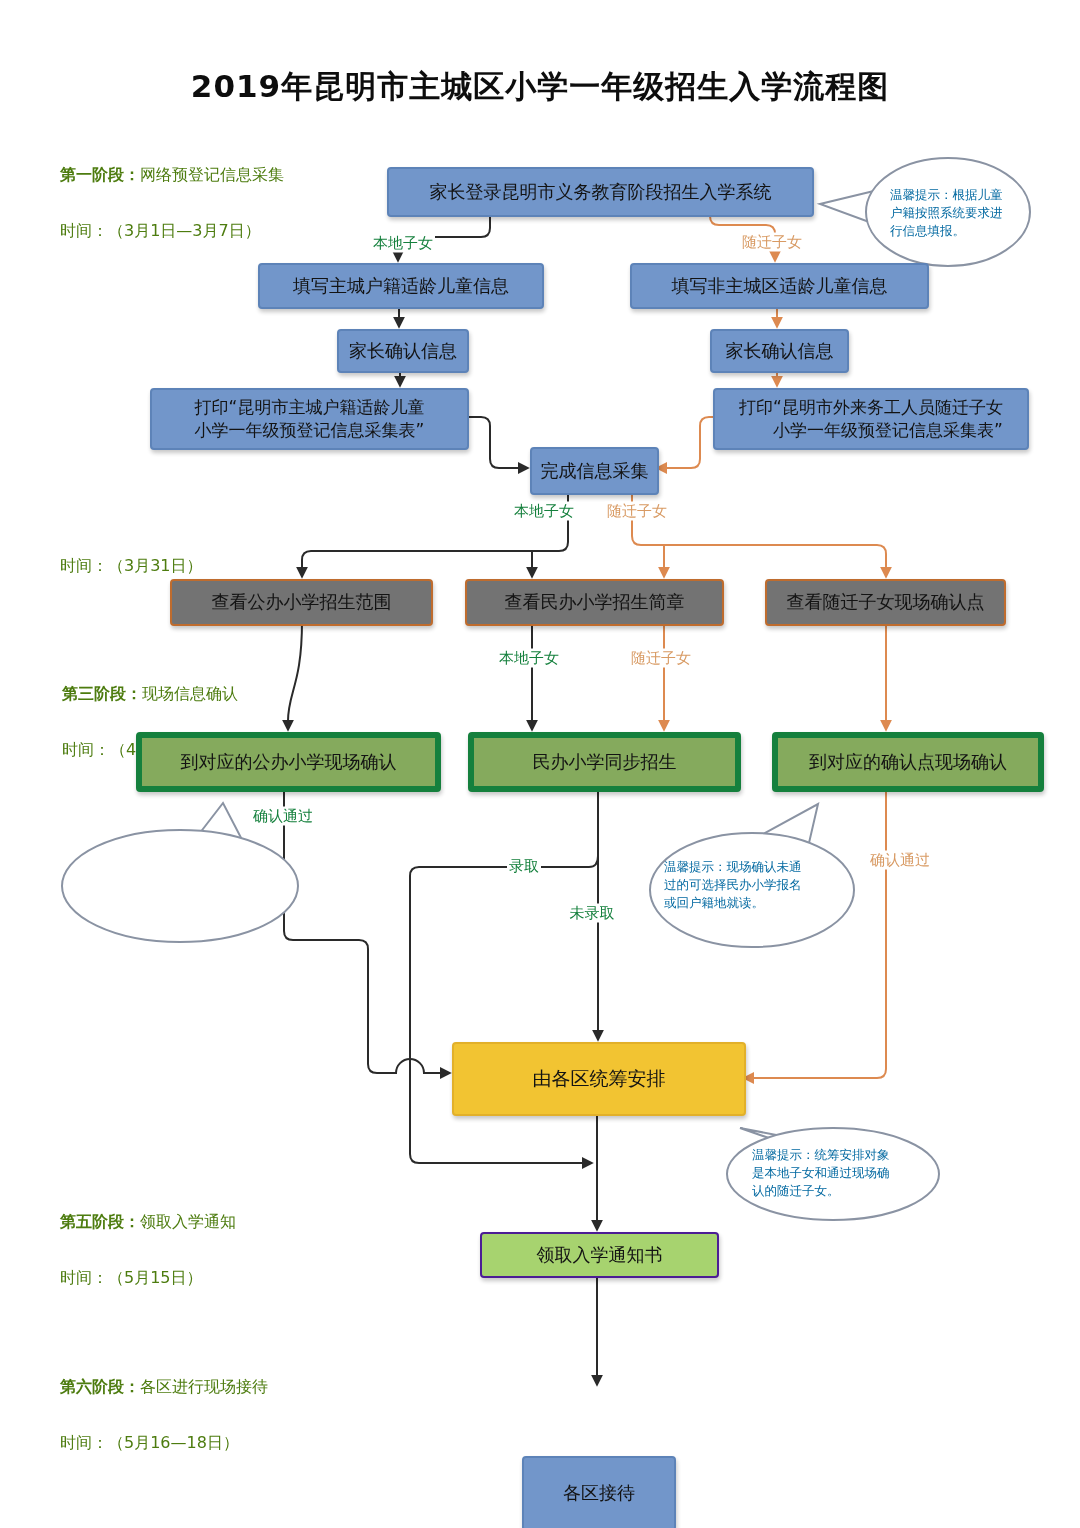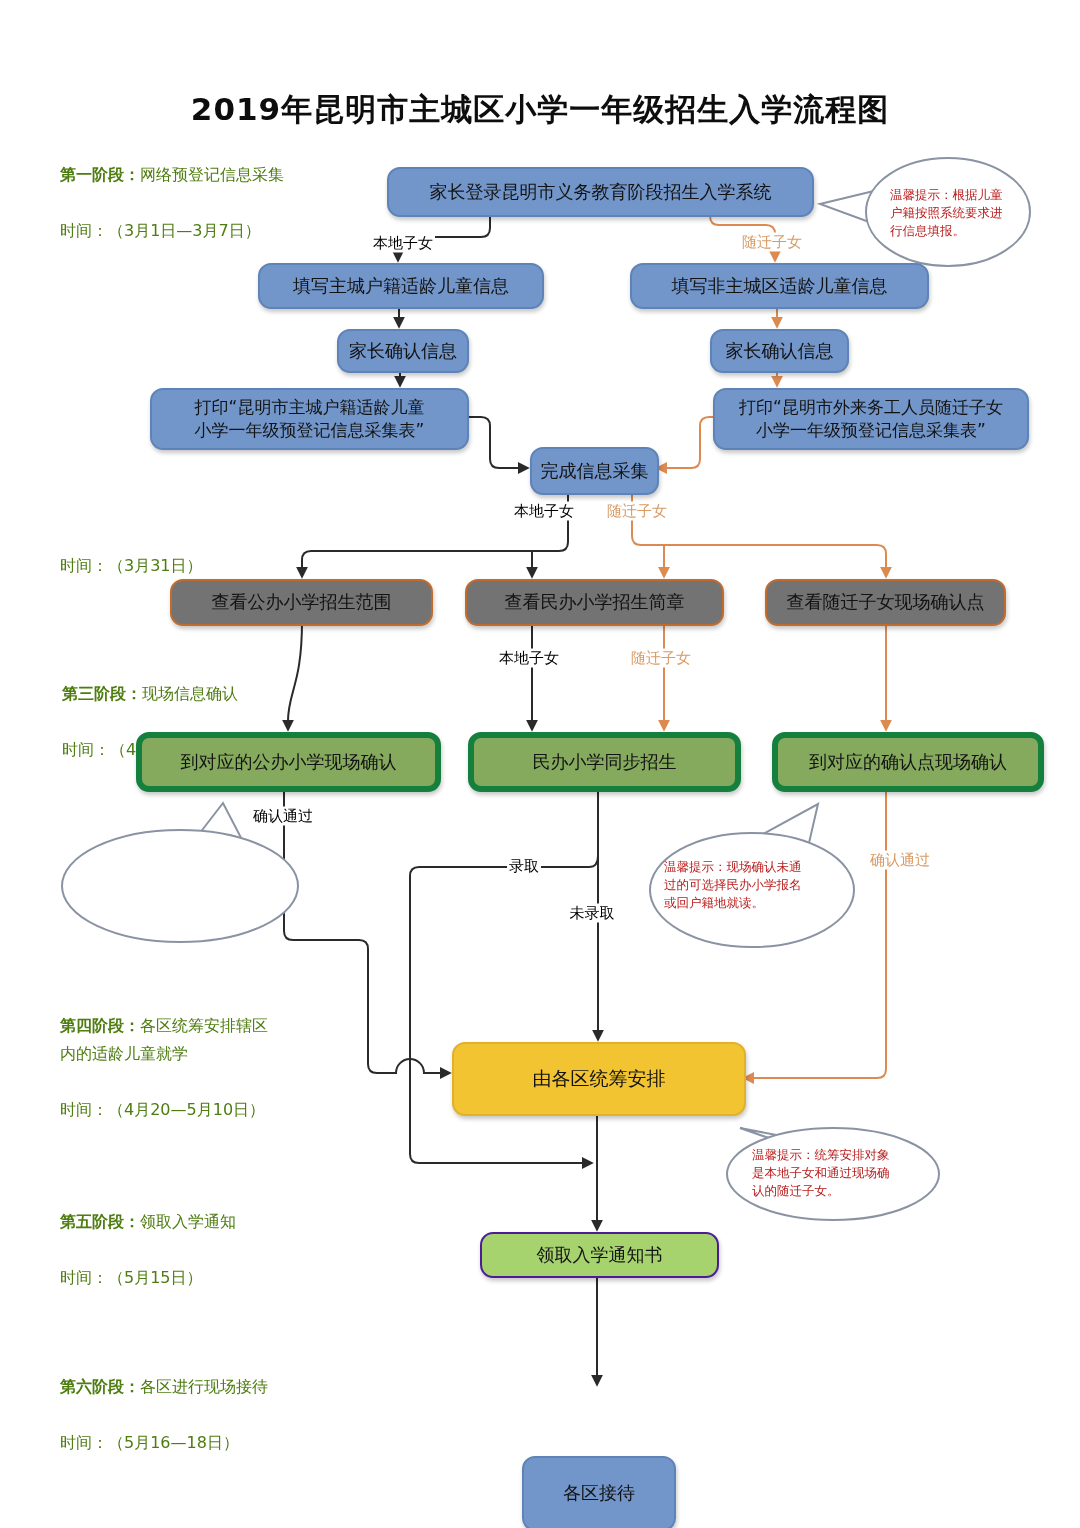--- a/index.html
+++ b/index.html
@@ -1,34 +1,34 @@
 <!DOCTYPE html>
 <html><head>
 <meta charset="utf-8">
 <style>
   html,body{margin:0;padding:0;background:#ffffff;}
   #page{position:relative;width:1080px;height:1528px;background:#ffffff;overflow:hidden;
         font-family:"DejaVu Sans","Liberation Sans",sans-serif;color:#111;}
   #title{position:absolute;left:0;right:0;top:66px;text-align:center;
-         font-size:31px;font-weight:bold;letter-spacing:1px;color:#0d0d0d;margin-top:23px;}
+         font-size:31px;font-weight:bold;letter-spacing:1px;color:#0d0d0d;}
   svg.wires{position:absolute;left:0;top:0;z-index:1;}
   .node{position:absolute;z-index:2;display:flex;align-items:center;justify-content:center;
-        text-align:center;border-radius:13px;font-size:18px;color:#131313;
+        text-align:right;border-radius:4px;font-size:18px;color:#131313;
         line-height:1.35;white-space:pre-line;box-shadow:1px 3px 4px rgba(0,0,0,.22);}
   .blue   {background:#7296ca;border:2px solid #5d83b8;}
   .orange {background:#737373;border:2px solid #bf6c2e;}
   .green  {background:#85aa5d;border:6px solid #15803d;}
   .yellow {background:#f2c432;border:2px solid #e2b02a;font-size:19px;}
   .lgreen {background:#a7d36f;border:2px solid #4c1d95;}
   .stage{position:absolute;z-index:2;font-size:16px;line-height:28px;color:#4d7c0f;white-space:pre-line;}
   .stage b{font-weight:bold;}
   .elabel{position:absolute;z-index:3;transform:translate(-50%,-50%);font-size:15px;
-          background:#ffffff;padding:0 2px;white-space:nowrap;color:#000000;}
+          background:#ffffff;padding:0 2px;white-space:nowrap;color:#15803d;}
   .elabel.or{color:#d89a63;}
-  .tiptext{position:absolute;z-index:3;font-size:12.5px;color:#b91c1c;line-height:1.45;
+  .tiptext{position:absolute;z-index:3;font-size:12.5px;color:#0369a1;line-height:1.45;
            white-space:pre-line;}
 </style>
 </head>
 <body>
 
 <div id="page">
 
   <div id="title">2019年昆明市主城区小学一年级招生入学流程图</div>
 
   <svg class="wires" width="1080" height="1528" viewBox="0 0 1080 1528">
@@ -93,25 +93,20 @@
     <div><b>第一阶段：</b><span>网络预登记信息采集</span></div>
     <div>时间：（3月1日—3月7日）</div>
   </div>
   <div class="stage" style="left:60px;top:524px;width:300px">
     <div>时间：（3月31日）</div>
   </div>
   <div class="stage" style="left:62px;top:652px;width:300px">
     <div><b>第三阶段：</b><span>现场信息确认</span></div>
     <div>时间：（4月10日-14日）</div>
   </div>
-  <div class="stage" style="left:60px;top:984px;width:300px">
-    <div><b>第四阶段：</b><span>各区统筹安排辖区
-内的适龄儿童就学</span></div>
-    <div>时间：（4月20—5月10日）</div>
-  </div>
   <div class="stage" style="left:60px;top:1180px;width:300px">
     <div><b>第五阶段：</b><span>领取入学通知</span></div>
     <div>时间：（5月15日）</div>
   </div>
   <div class="stage" style="left:60px;top:1345px;width:300px">
     <div><b>第六阶段：</b><span>各区进行现场接待</span></div>
     <div>时间：（5月16—18日）</div>
   </div>
 
   <div class="node blue" style="left:387px;top:167px;width:423px;height:46px">家长登录昆明市义务教育阶段招生入学系统</div>

